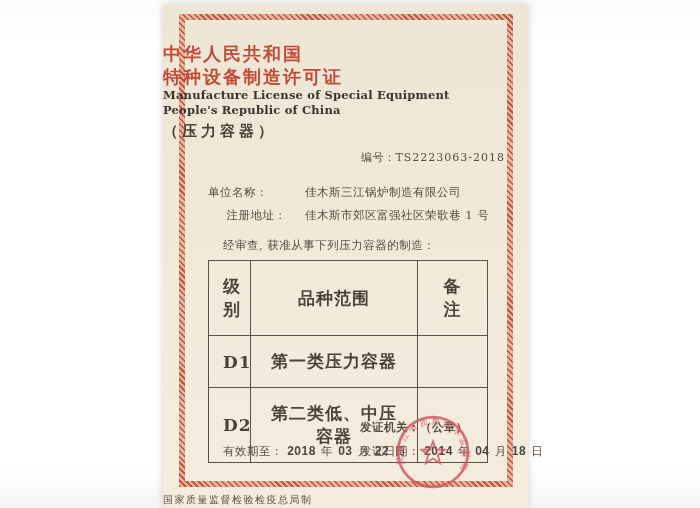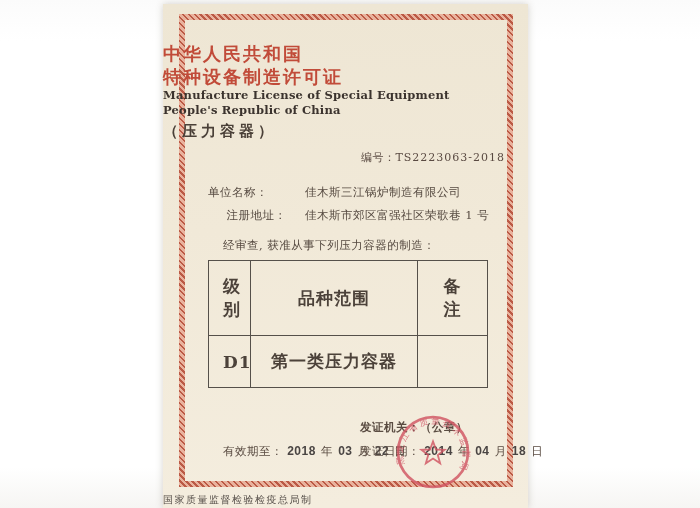--- a/index.html
+++ b/index.html
@@ -91,20 +91,25 @@
           <th>品种范围</th>
           <th>备 注</th>
         </tr>
       </thead>
       <tbody>
         <tr>
           <td>D1</td>
           <td>第一类压力容器</td>
           <td></td>
         </tr>
+        <tr>
+          <td>D2</td>
+          <td>第二类低、中压容器</td>
+          <td></td>
+        </tr>
       </tbody>
     </table>
 
     <div class="abs f-line f-col2" style="top:416px;font-weight:bold;">
       <span>发证机关：</span><span>（公章）</span>
     </div>
 
     <div class="abs f-line f-col1" style="top:440px;margin-left:16px;">
       <span>有效期至：</span>
       <span class="num">2018</span>

